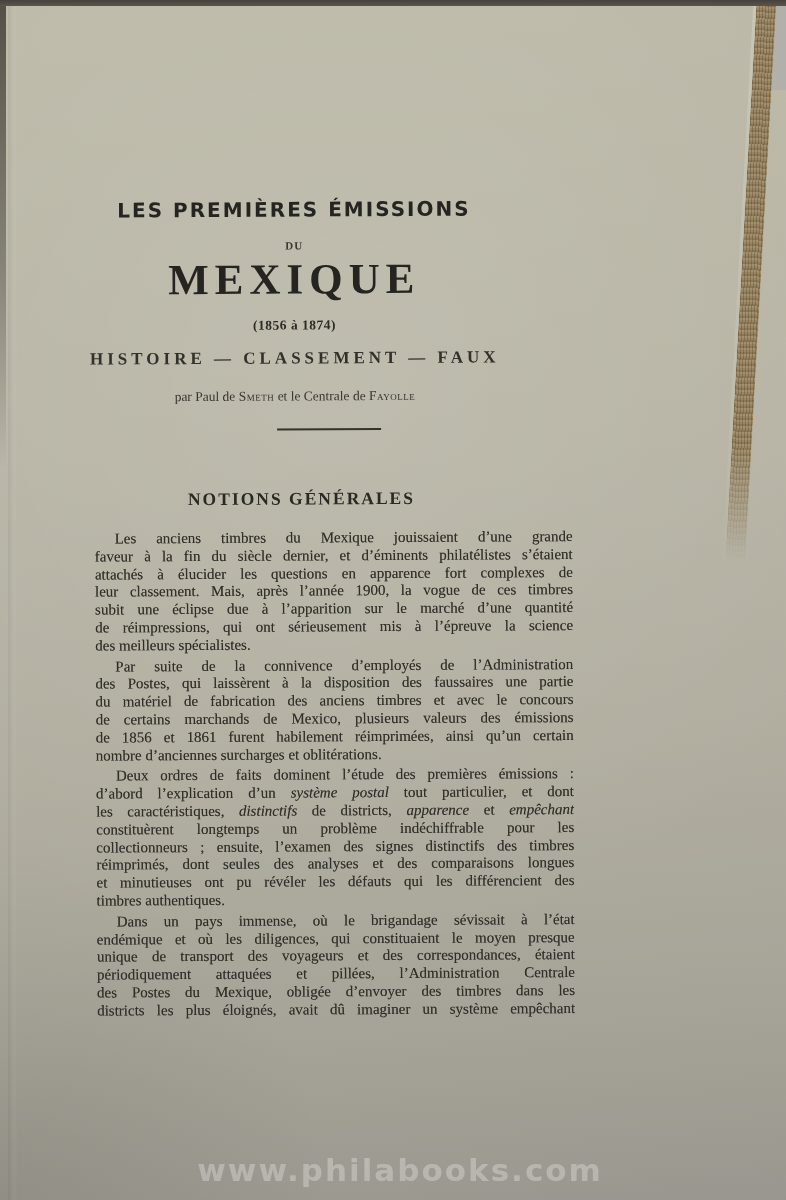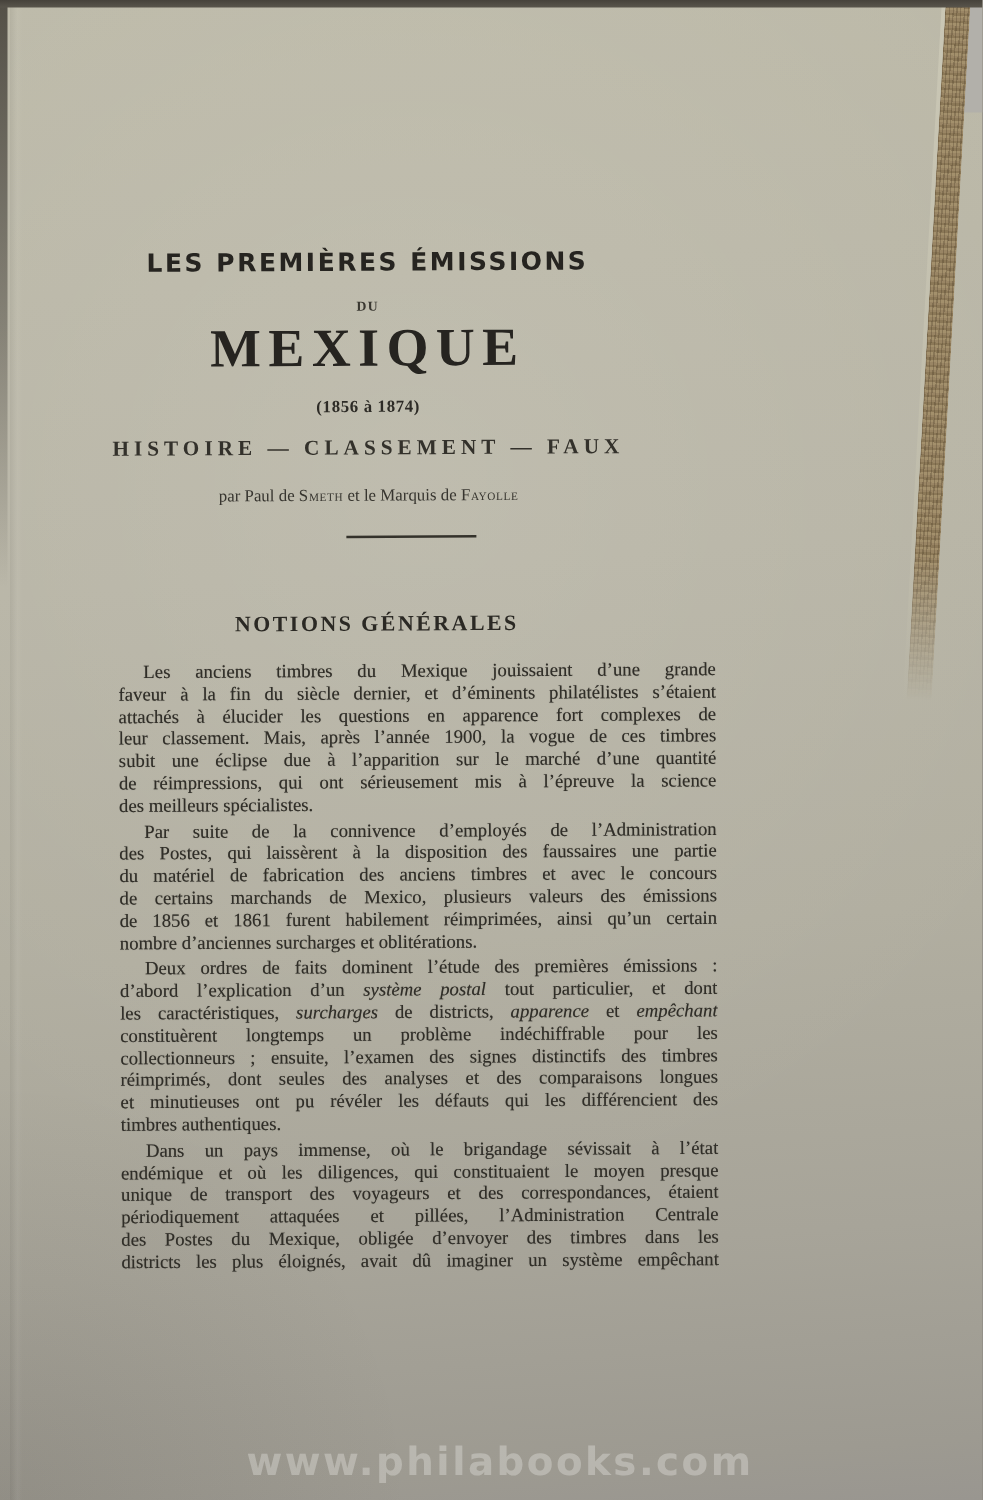--- a/index.html
+++ b/index.html
@@ -138,21 +138,21 @@
 
   <div class="top-band"></div>
   <div class="left-edge-shadow"></div>
 
   <div class="content">
     <div class="t-abs series-title">LES PREMIÈRES ÉMISSIONS</div>
     <div class="t-abs series-connector">DU</div>
     <div class="t-abs main-title">MEXIQUE</div>
     <div class="t-abs date-range">(1856 à 1874)</div>
     <div class="t-abs subtitle">HISTOIRE — CLASSEMENT — FAUX</div>
-    <div class="t-abs byline"><span>par Paul de </span><span class="sc">Smeth</span><span> et le Marquis de </span><span class="sc">Fayolle</span></div>
+    <div class="t-abs byline"><span>par Paul de </span><span class="sc">Smeth</span><span> et le Centrale de </span><span class="sc">Fayolle</span></div>
     <div class="divider-rule"></div>
     <h2 class="section-heading">NOTIONS GÉNÉRALES</h2>
     <div class="body-text">
         <div class="para">
           <div class="line first">Les anciens timbres du Mexique jouissaient d’une grande</div>
           <div class="line">faveur à la fin du siècle dernier, et d’éminents philatélistes s’étaient</div>
           <div class="line">attachés à élucider les questions en apparence fort complexes de</div>
           <div class="line">leur classement. Mais, après l’année 1900, la vogue de ces timbres</div>
           <div class="line">subit une éclipse due à l’apparition sur le marché d’une quantité</div>
           <div class="line">de réimpressions, qui ont sérieusement mis à l’épreuve la science</div>
@@ -162,21 +162,21 @@
           <div class="line first">Par suite de la connivence d’employés de l’Administration</div>
           <div class="line">des Postes, qui laissèrent à la disposition des faussaires une partie</div>
           <div class="line">du matériel de fabrication des anciens timbres et avec le concours</div>
           <div class="line">de certains marchands de Mexico, plusieurs valeurs des émissions</div>
           <div class="line">de 1856 et 1861 furent habilement réimprimées, ainsi qu’un certain</div>
           <div class="line lastline">nombre d’anciennes surcharges et oblitérations.</div>
         </div>
         <div class="para">
           <div class="line first">Deux ordres de faits dominent l’étude des premières émissions :</div>
           <div class="line">d’abord l’explication d’un <i>système postal</i> tout particulier, et dont</div>
-          <div class="line">les caractéristiques, <i>surcharges</i> de districts, <i>apparence</i> et <i>empêchant</i></div>
+          <div class="line">les caractéristiques, <i>distinctifs</i> de districts, <i>apparence</i> et <i>empêchant</i></div>
           <div class="line">constituèrent longtemps un problème indéchiffrable pour les</div>
           <div class="line">collectionneurs ; ensuite, l’examen des signes distinctifs des timbres</div>
           <div class="line">réimprimés, dont seules des analyses et des comparaisons longues</div>
           <div class="line">et minutieuses ont pu révéler les défauts qui les différencient des</div>
           <div class="line lastline">timbres authentiques.</div>
         </div>
         <div class="para">
           <div class="line first">Dans un pays immense, où le brigandage sévissait à l’état</div>
           <div class="line">endémique et où les diligences, qui constituaient le moyen presque</div>
           <div class="line">unique de transport des voyageurs et des correspondances, étaient</div>

